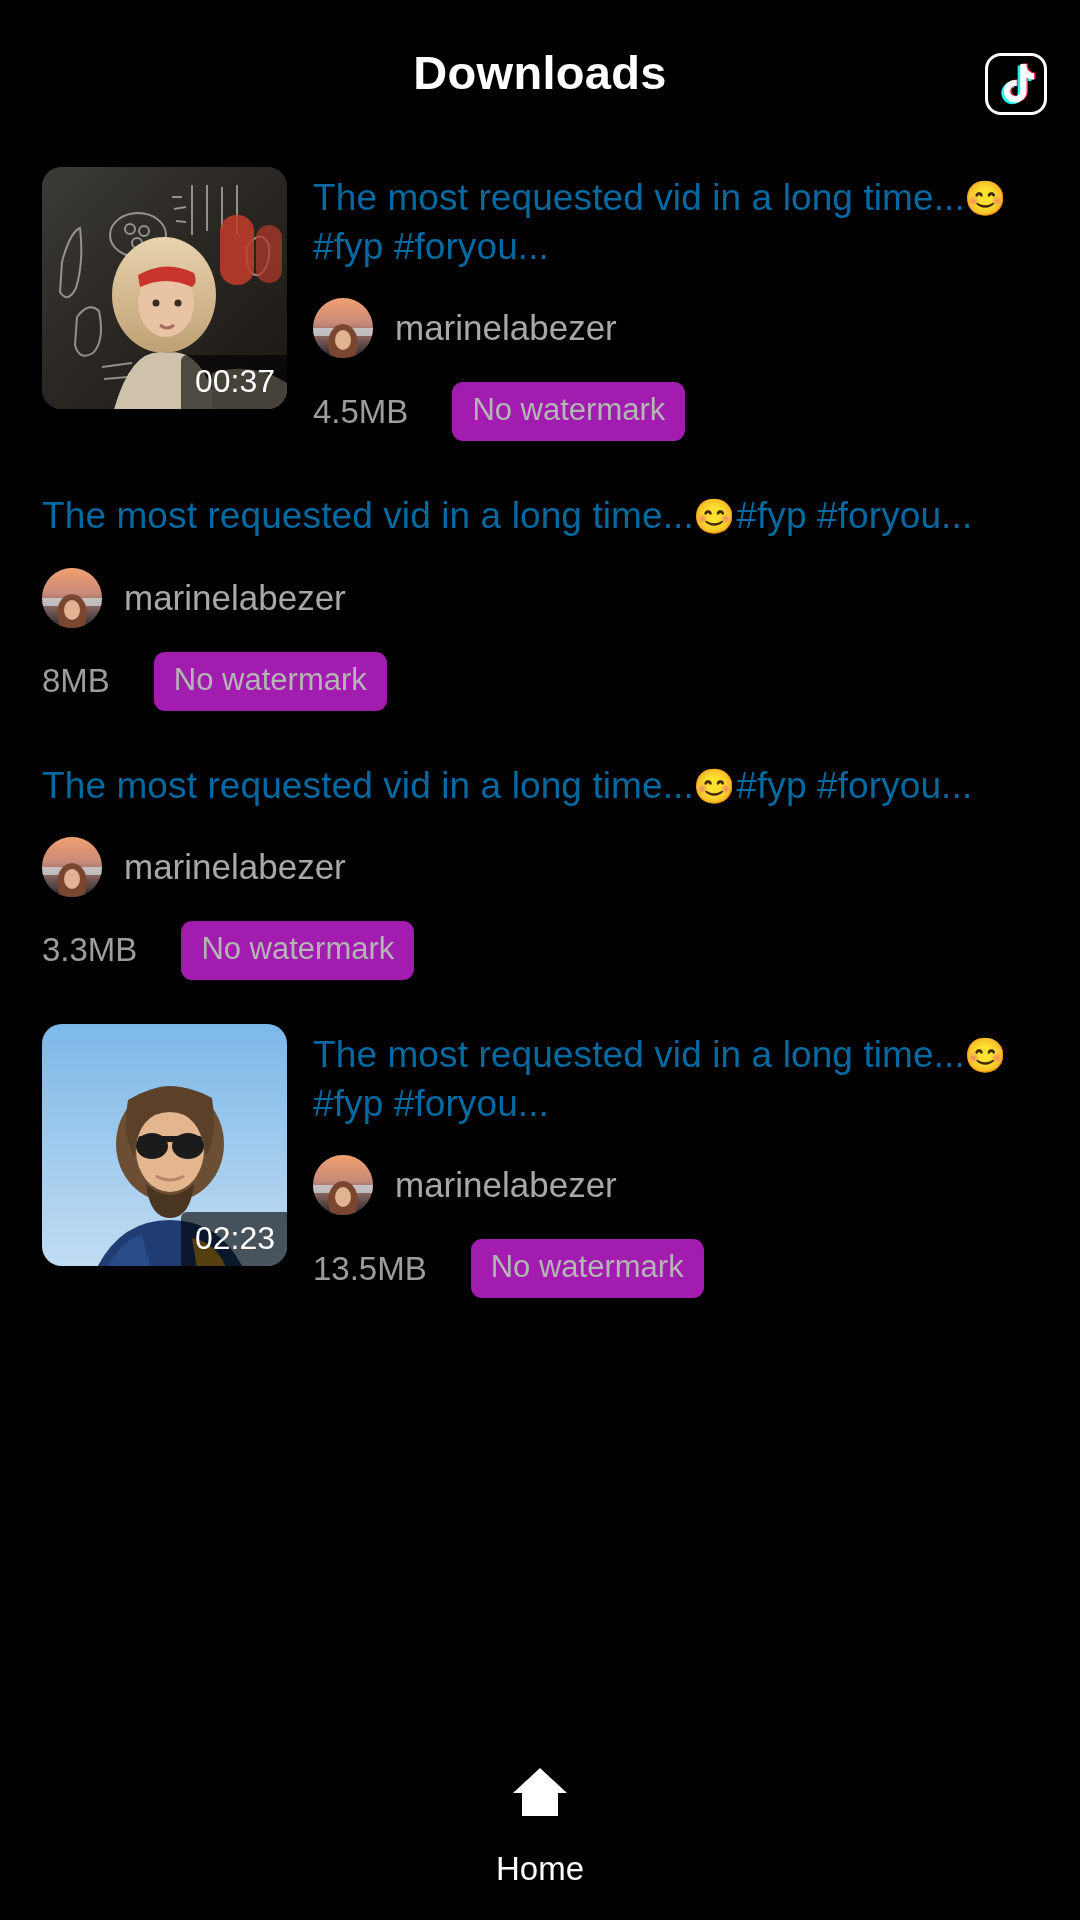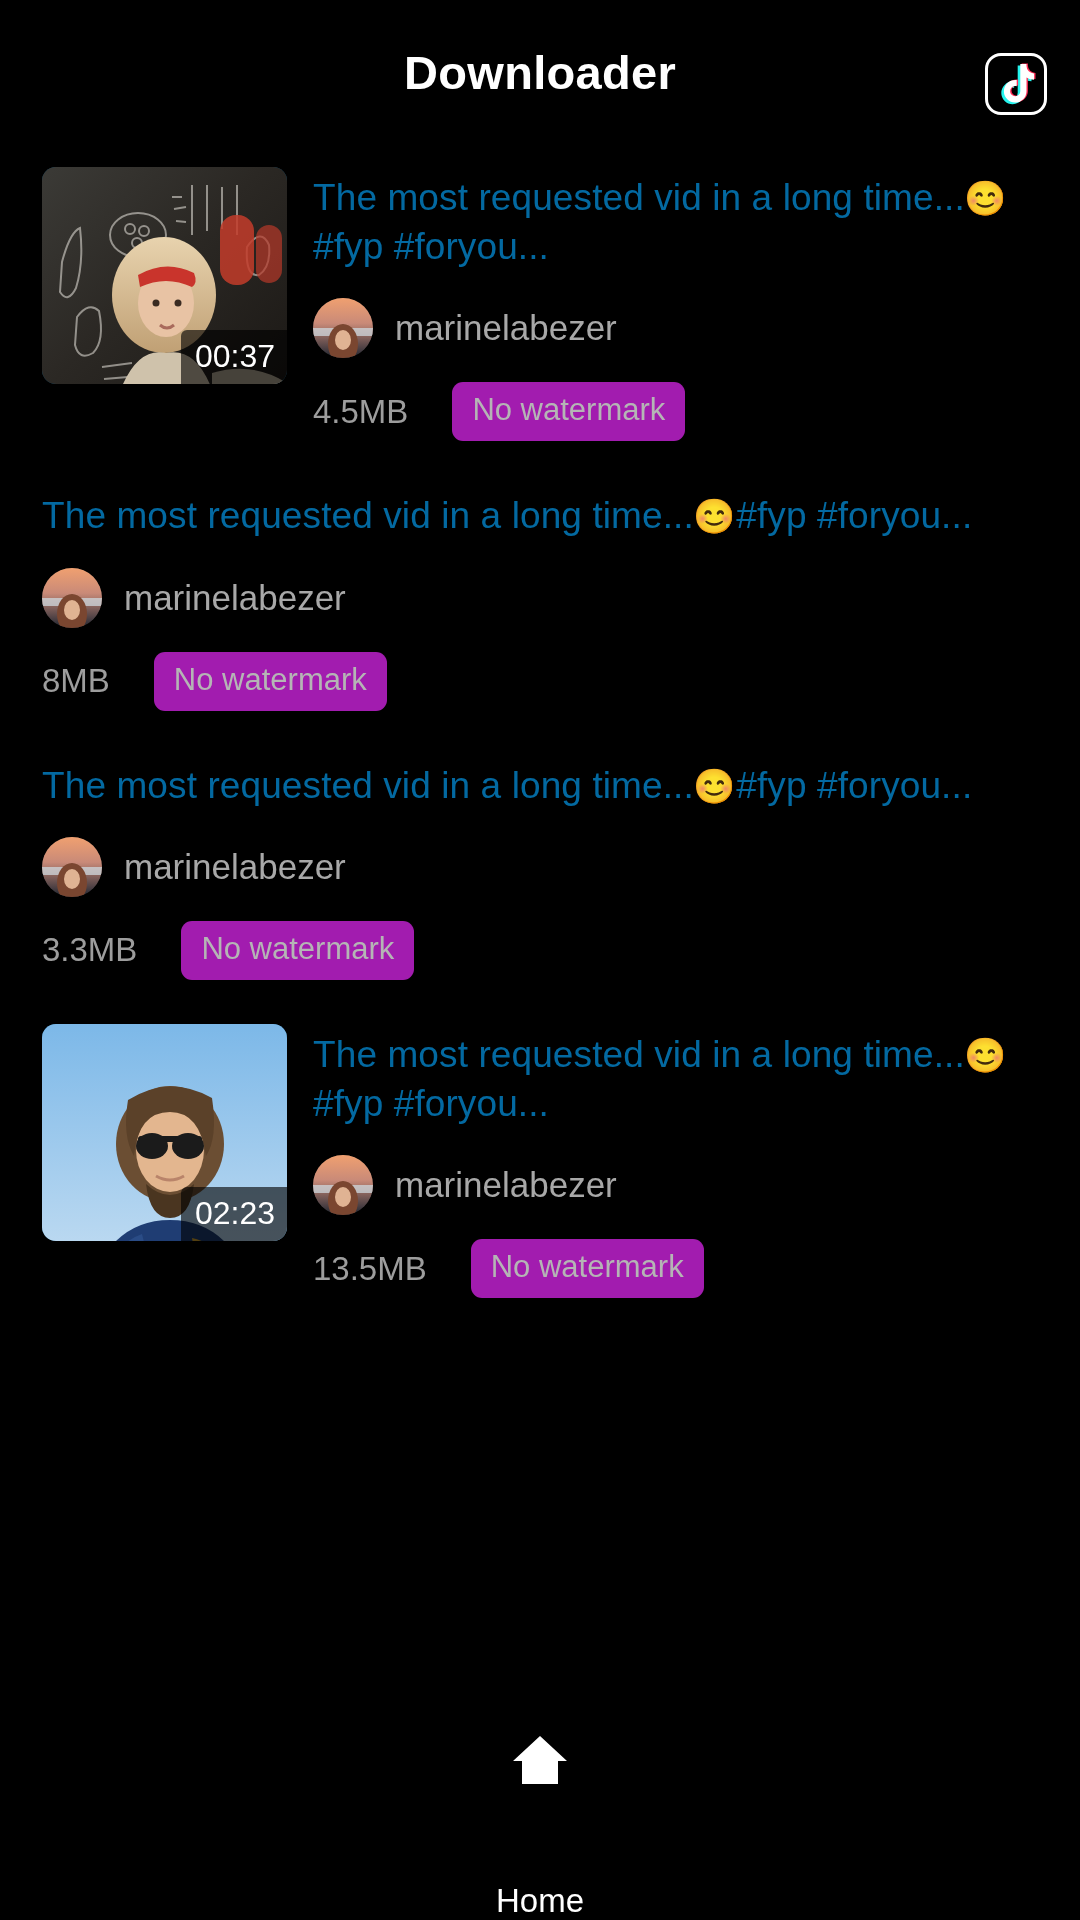--- a/index.html
+++ b/index.html
@@ -47,23 +47,23 @@
     display:flex;
     padding:22px 30px 22px 42px;
     gap:26px;
     align-items:flex-start;
   }
 
   
   .thumb-wrap {
     position:relative;
     width:245px;
-    height:217px;
+    height:242px;
     flex:0 0 245px;
-    border-radius:14px;
+    border-radius:20px;
     overflow:hidden;
     background:#0c4a6e;
   }
   .thumb-img { position:absolute; inset:0; }
   .duration {
     position:absolute;
     right:0px;
     bottom:0px;
     background:rgba(0,0,0,0.62);
     color:#ffffff;
@@ -133,33 +133,33 @@
     left:0; right:0; bottom:0;
     height:190px;
     display:flex;
     background:#000000;
   }
   .nav-item {
     flex:1;
     display:flex;
     flex-direction:column;
     align-items:center;
-    justify-content:space-between;
+    justify-content:center;
     gap:28px;
   }
   .nav-label { font-size:33px; }
   .nav-home .nav-label { color:#ffffff; }
   .nav-downloads .nav-label { color:#f0246b; font-weight:bold; }
   .nav-icon { height:60px; display:flex; align-items:center; justify-content:center; }
 </style>
 </head>
 <body>
 
 <div class="header">
-  <div class="header-title">Downloader</div>
+  <div class="header-title">Downloads</div>
   <div class="tiktok-badge">
     <svg width="40" height="44" viewBox="0 0 40 44" aria-hidden="true">
       <path d="M30.5 2 h-6.2 v27.2 a5.1 5.1 0 1 1 -5.1 -5.1 c.5 0 1 .07 1.5 .2 v-6.2 a11.4 11.4 0 0 0 -1.5 -.1 A11.3 11.3 0 1 0 30.5 29.2 V15.4 a13.6 13.6 0 0 0 7.6 2.3 v-6.2 a7.5 7.5 0 0 1 -7.6 -7.4 z" fill="#25f4ee" transform="translate(-2.6,1.6)"></path>
       <path d="M30.5 2 h-6.2 v27.2 a5.1 5.1 0 1 1 -5.1 -5.1 c.5 0 1 .07 1.5 .2 v-6.2 a11.4 11.4 0 0 0 -1.5 -.1 A11.3 11.3 0 1 0 30.5 29.2 V15.4 a13.6 13.6 0 0 0 7.6 2.3 v-6.2 a7.5 7.5 0 0 1 -7.6 -7.4 z" fill="#fe2c55" transform="translate(1.4,-0.6)"></path>
       <path d="M30.5 2 h-6.2 v27.2 a5.1 5.1 0 1 1 -5.1 -5.1 c.5 0 1 .07 1.5 .2 v-6.2 a11.4 11.4 0 0 0 -1.5 -.1 A11.3 11.3 0 1 0 30.5 29.2 V15.4 a13.6 13.6 0 0 0 7.6 2.3 v-6.2 a7.5 7.5 0 0 1 -7.6 -7.4 z" fill="#ffffff"></path>
     </svg>
   </div>
 </div>
 
 <div class="list">

